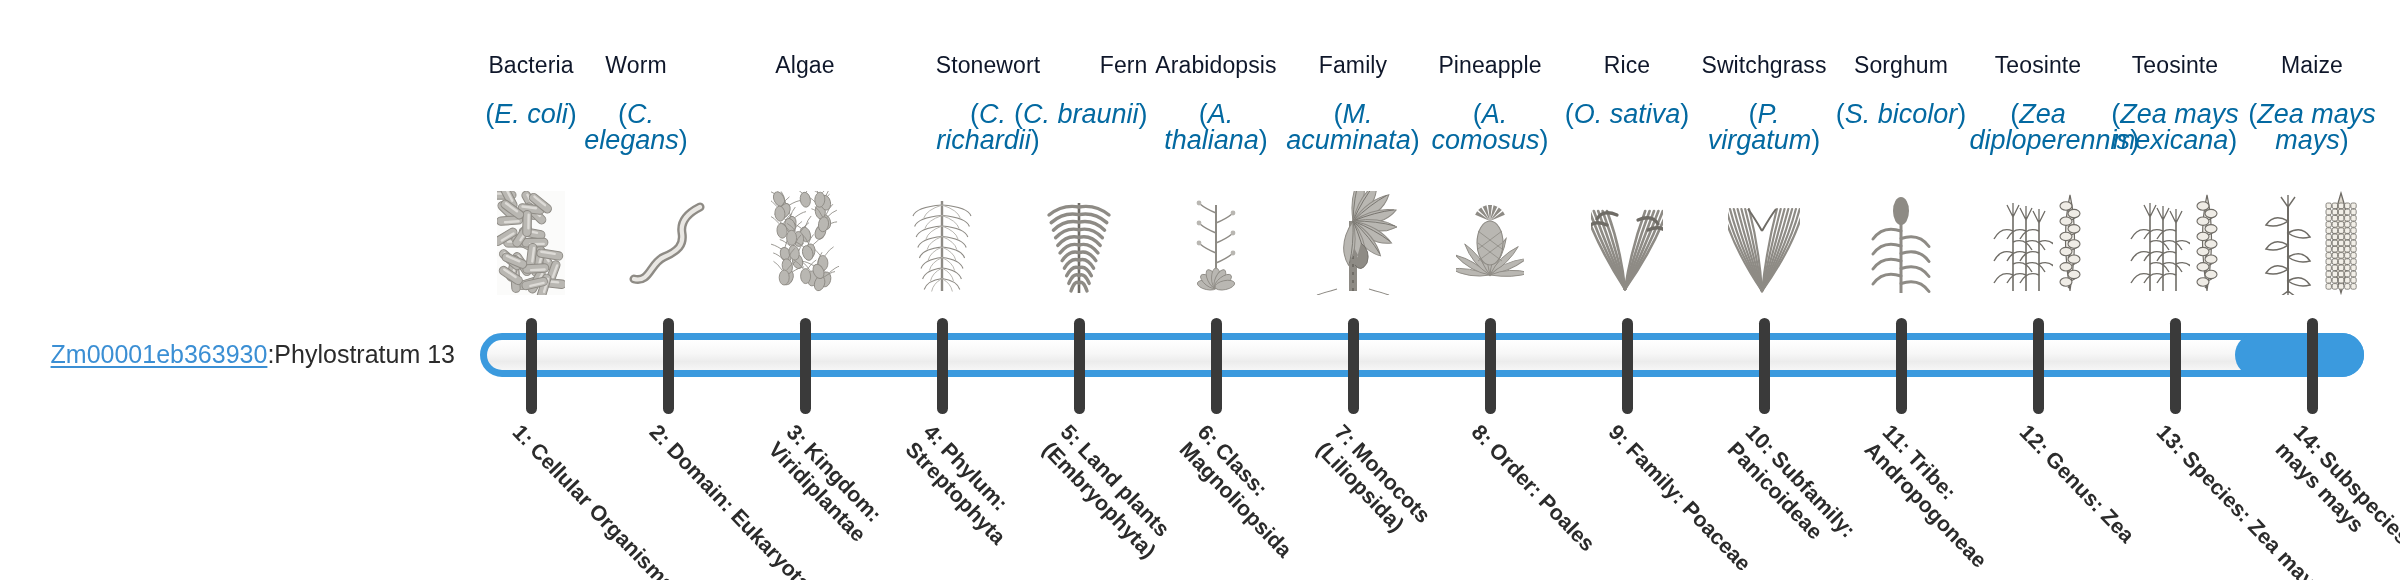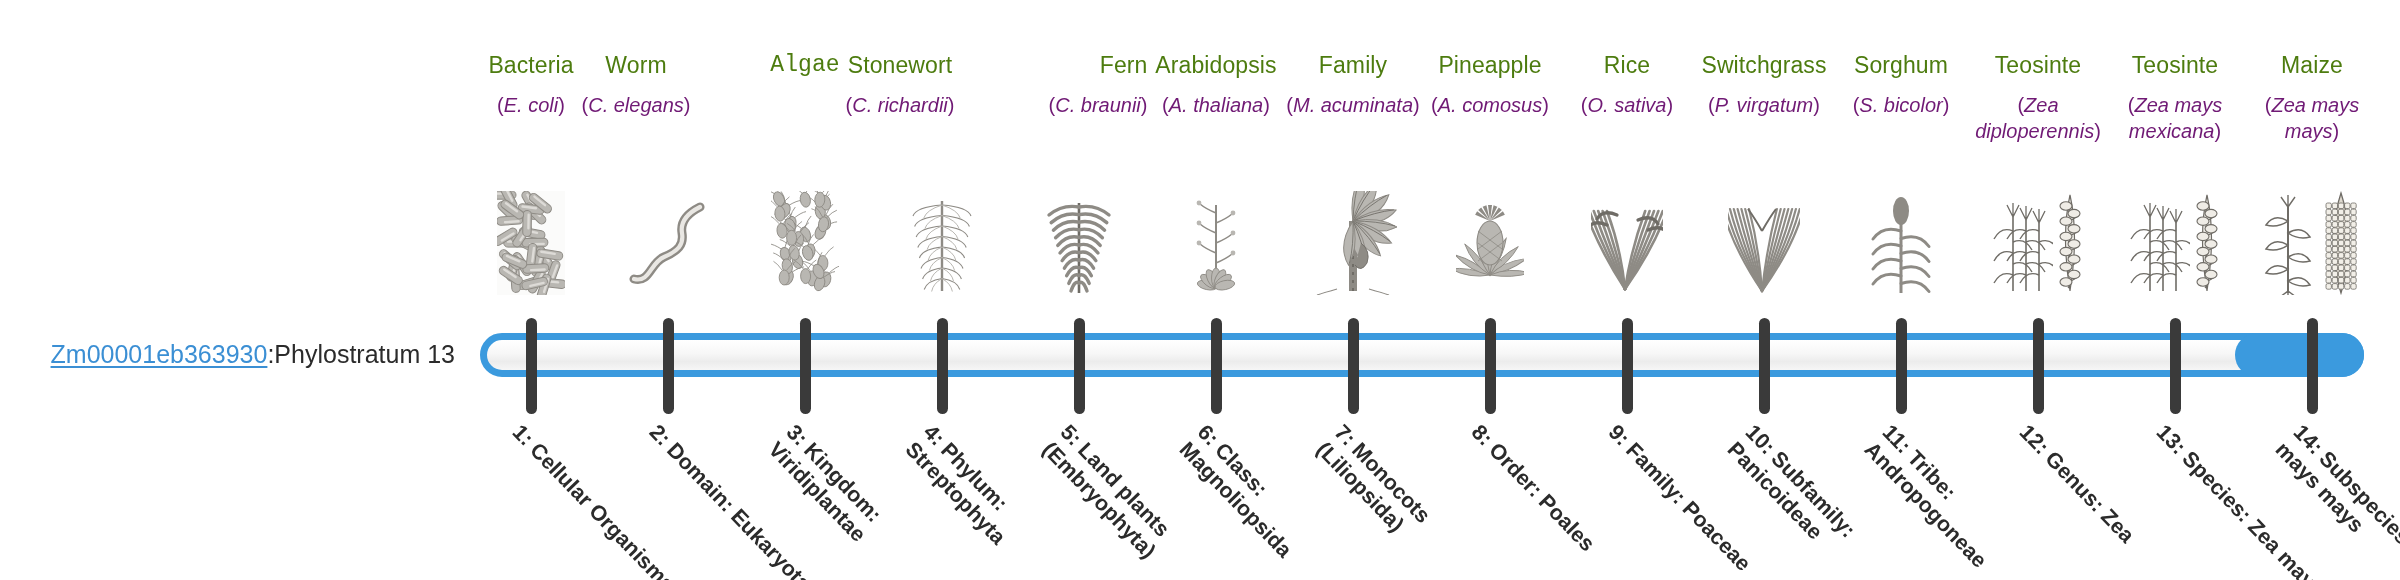--- a/index.html
+++ b/index.html
@@ -32,25 +32,25 @@
 
   
   .col{
     position:absolute;
     top:52px;
     width:137px;
     margin-left:-68.5px;
     text-align:center;
   }
   .common{
-    font-size:23px; line-height:26px; color:#4d7c0f; letter-spacing:.1px;
+    font-size:23px; line-height:26px; color:#0f172a; letter-spacing:.1px;
   }
   .latin{
-    margin-top:14px;
-    font-size:20px; line-height:26px; font-style:italic; color:#701a75;
+    margin-top:23px;
+    font-size:27px; line-height:26px; font-style:italic; color:#0369a1;
   }
   .latin .paren{font-style:normal;}
 
   
   .art{
     position:absolute;
     top:175px;
     width:137px; height:120px;
     margin-left:-68.5px;
     display:flex; align-items:flex-end; justify-content:center; gap:2px;
@@ -270,21 +270,21 @@
         <div class="latin"><span class="paren">(</span>C. elegans<span class="paren">)</span></div>
       </div>
       <div class="art" style="left: 668px;">
         <span>
           <svg width="96" height="104" viewBox="0 0 96 104">
     <path d="M14 88 C30 92 30 72 44 66 C58 60 64 54 62 42 C60 30 68 22 80 16" fill="none" stroke="#8e8b85" stroke-width="9" stroke-linecap="round"></path>
     <path d="M14 88 C30 92 30 72 44 66 C58 60 64 54 62 42 C60 30 68 22 80 16" fill="none" stroke="#e9e7e3" stroke-width="4.2" stroke-linecap="round"></path>
   </svg>
         </span>
       </div>
-      <div class="col" style="left: 805px; font-family: Liberation Mono, monospace;">
+      <div class="col" style="left: 805px;">
         <div class="common">Algae</div>
       </div>
       <div class="art" style="left: 805px;">
         <span>
           <svg width="68" height="104" viewBox="0 0 68 104">
             <g transform="translate(8.0,8.0) rotate(-25)">
       <ellipse rx="5" ry="7.5" fill="#b9b7b2" stroke="#8e8b85" stroke-width=".9"></ellipse>
       <path d="M-2 -7 q-5 -7 -9 -9 M2 -7 q5 -7 9 -9" stroke="#8e8b85" stroke-width=".8" fill="none"></path>
             </g>
             <g transform="translate(49.5,41.0) rotate(24)">
@@ -399,21 +399,21 @@
       <ellipse rx="5" ry="7.5" fill="#b9b7b2" stroke="#8e8b85" stroke-width=".9"></ellipse>
       <path d="M-2 -7 q-5 -7 -9 -9 M2 -7 q5 -7 9 -9" stroke="#8e8b85" stroke-width=".8" fill="none"></path>
             </g>
             <g transform="translate(20.6,46.8) rotate(-2)">
       <ellipse rx="5" ry="7.5" fill="#b9b7b2" stroke="#8e8b85" stroke-width=".9"></ellipse>
       <path d="M-2 -7 q-5 -7 -9 -9 M2 -7 q5 -7 9 -9" stroke="#8e8b85" stroke-width=".8" fill="none"></path>
             </g>
           </svg>
         </span>
       </div>
-      <div class="col" style="left: 900px;">
+      <div class="col" style="left: 988px;">
         <div class="common">Stonewort</div>
         <div class="latin"><span class="paren">(</span>C. richardii<span class="paren">)</span></div>
       </div>
       <div class="art" style="left: 942px;">
         <span>
           <svg width="68" height="104" viewBox="0 0 68 104">
     <path d="M34 100 L34 10" stroke="#8e8b85" stroke-width="2.4"></path>
             <path d="M34 14 q-26 2 -29 11 M34 14 q26 2 29 11" stroke="#8e8b85" stroke-width="1.1" fill="none"></path>
         <path d="M34 14 q-15.6 5 -18.2 13 M34 14 q15.6 5 18.2 13" stroke="#b9b7b2" stroke-width="1" fill="none"></path>
             <path d="M34 24.5 q-24.4 2 -27.4 11 M34 24.5 q24.4 2 27.4 11" stroke="#8e8b85" stroke-width="1.1" fill="none"></path>

